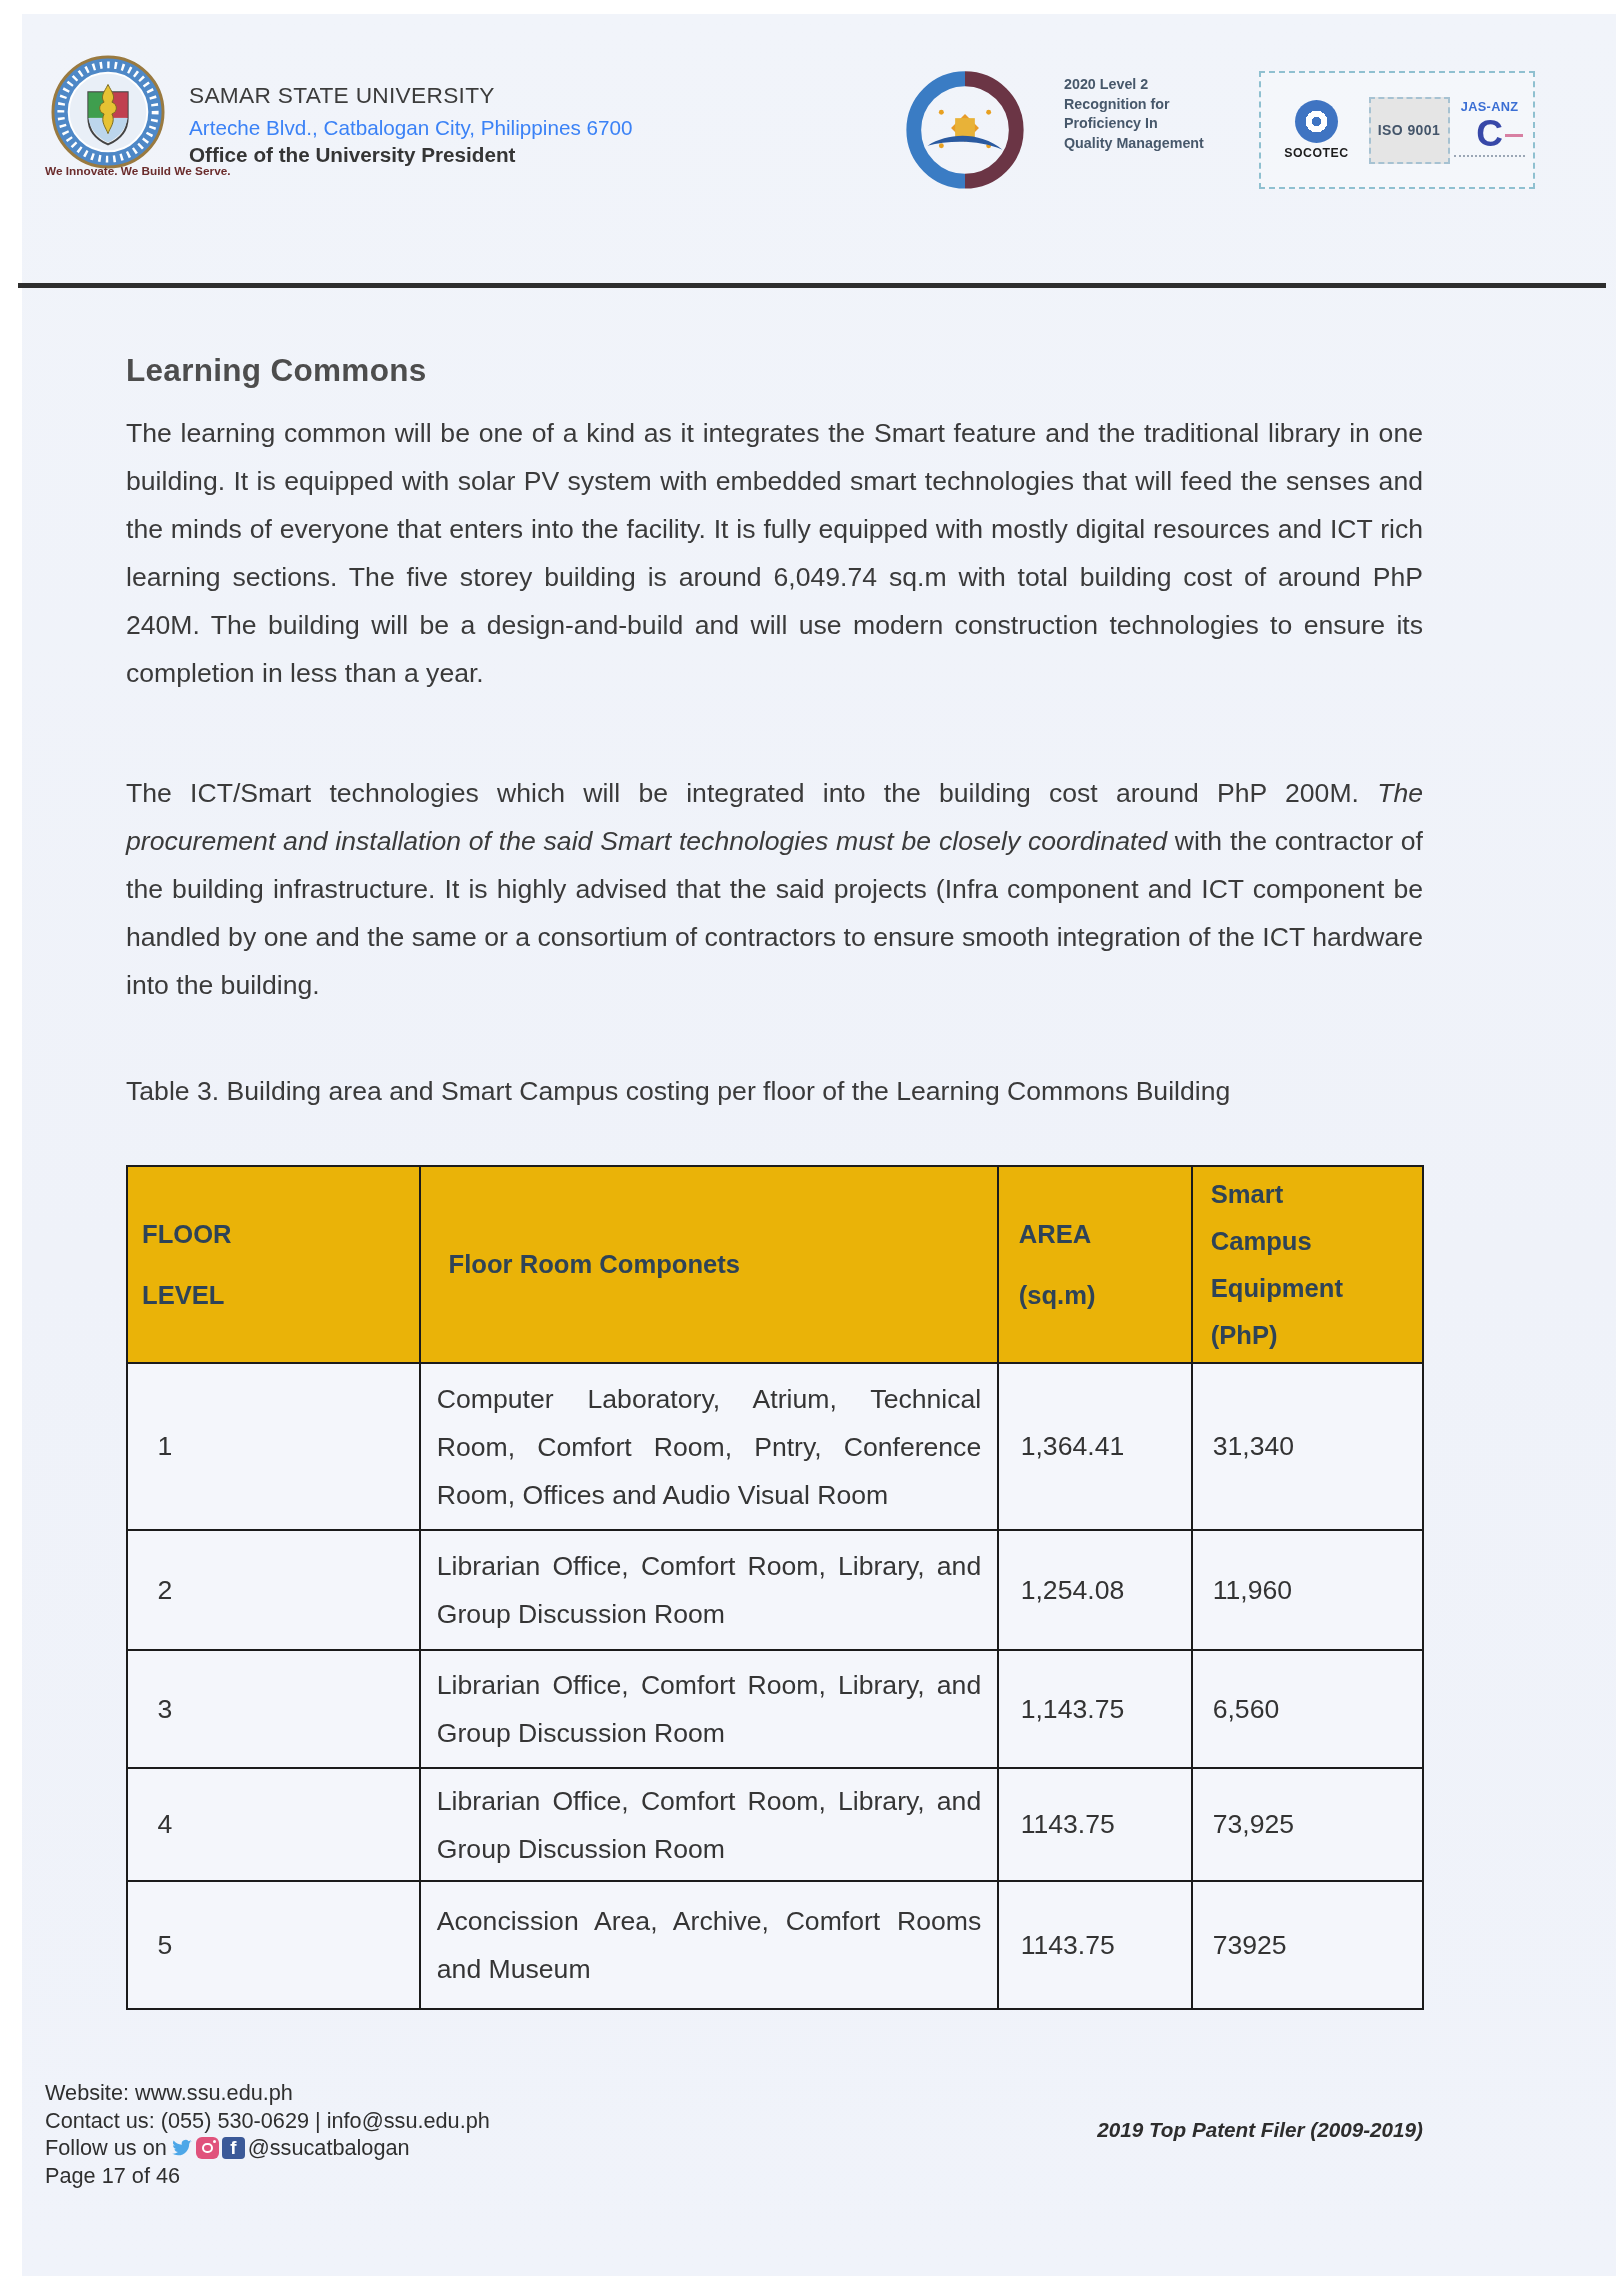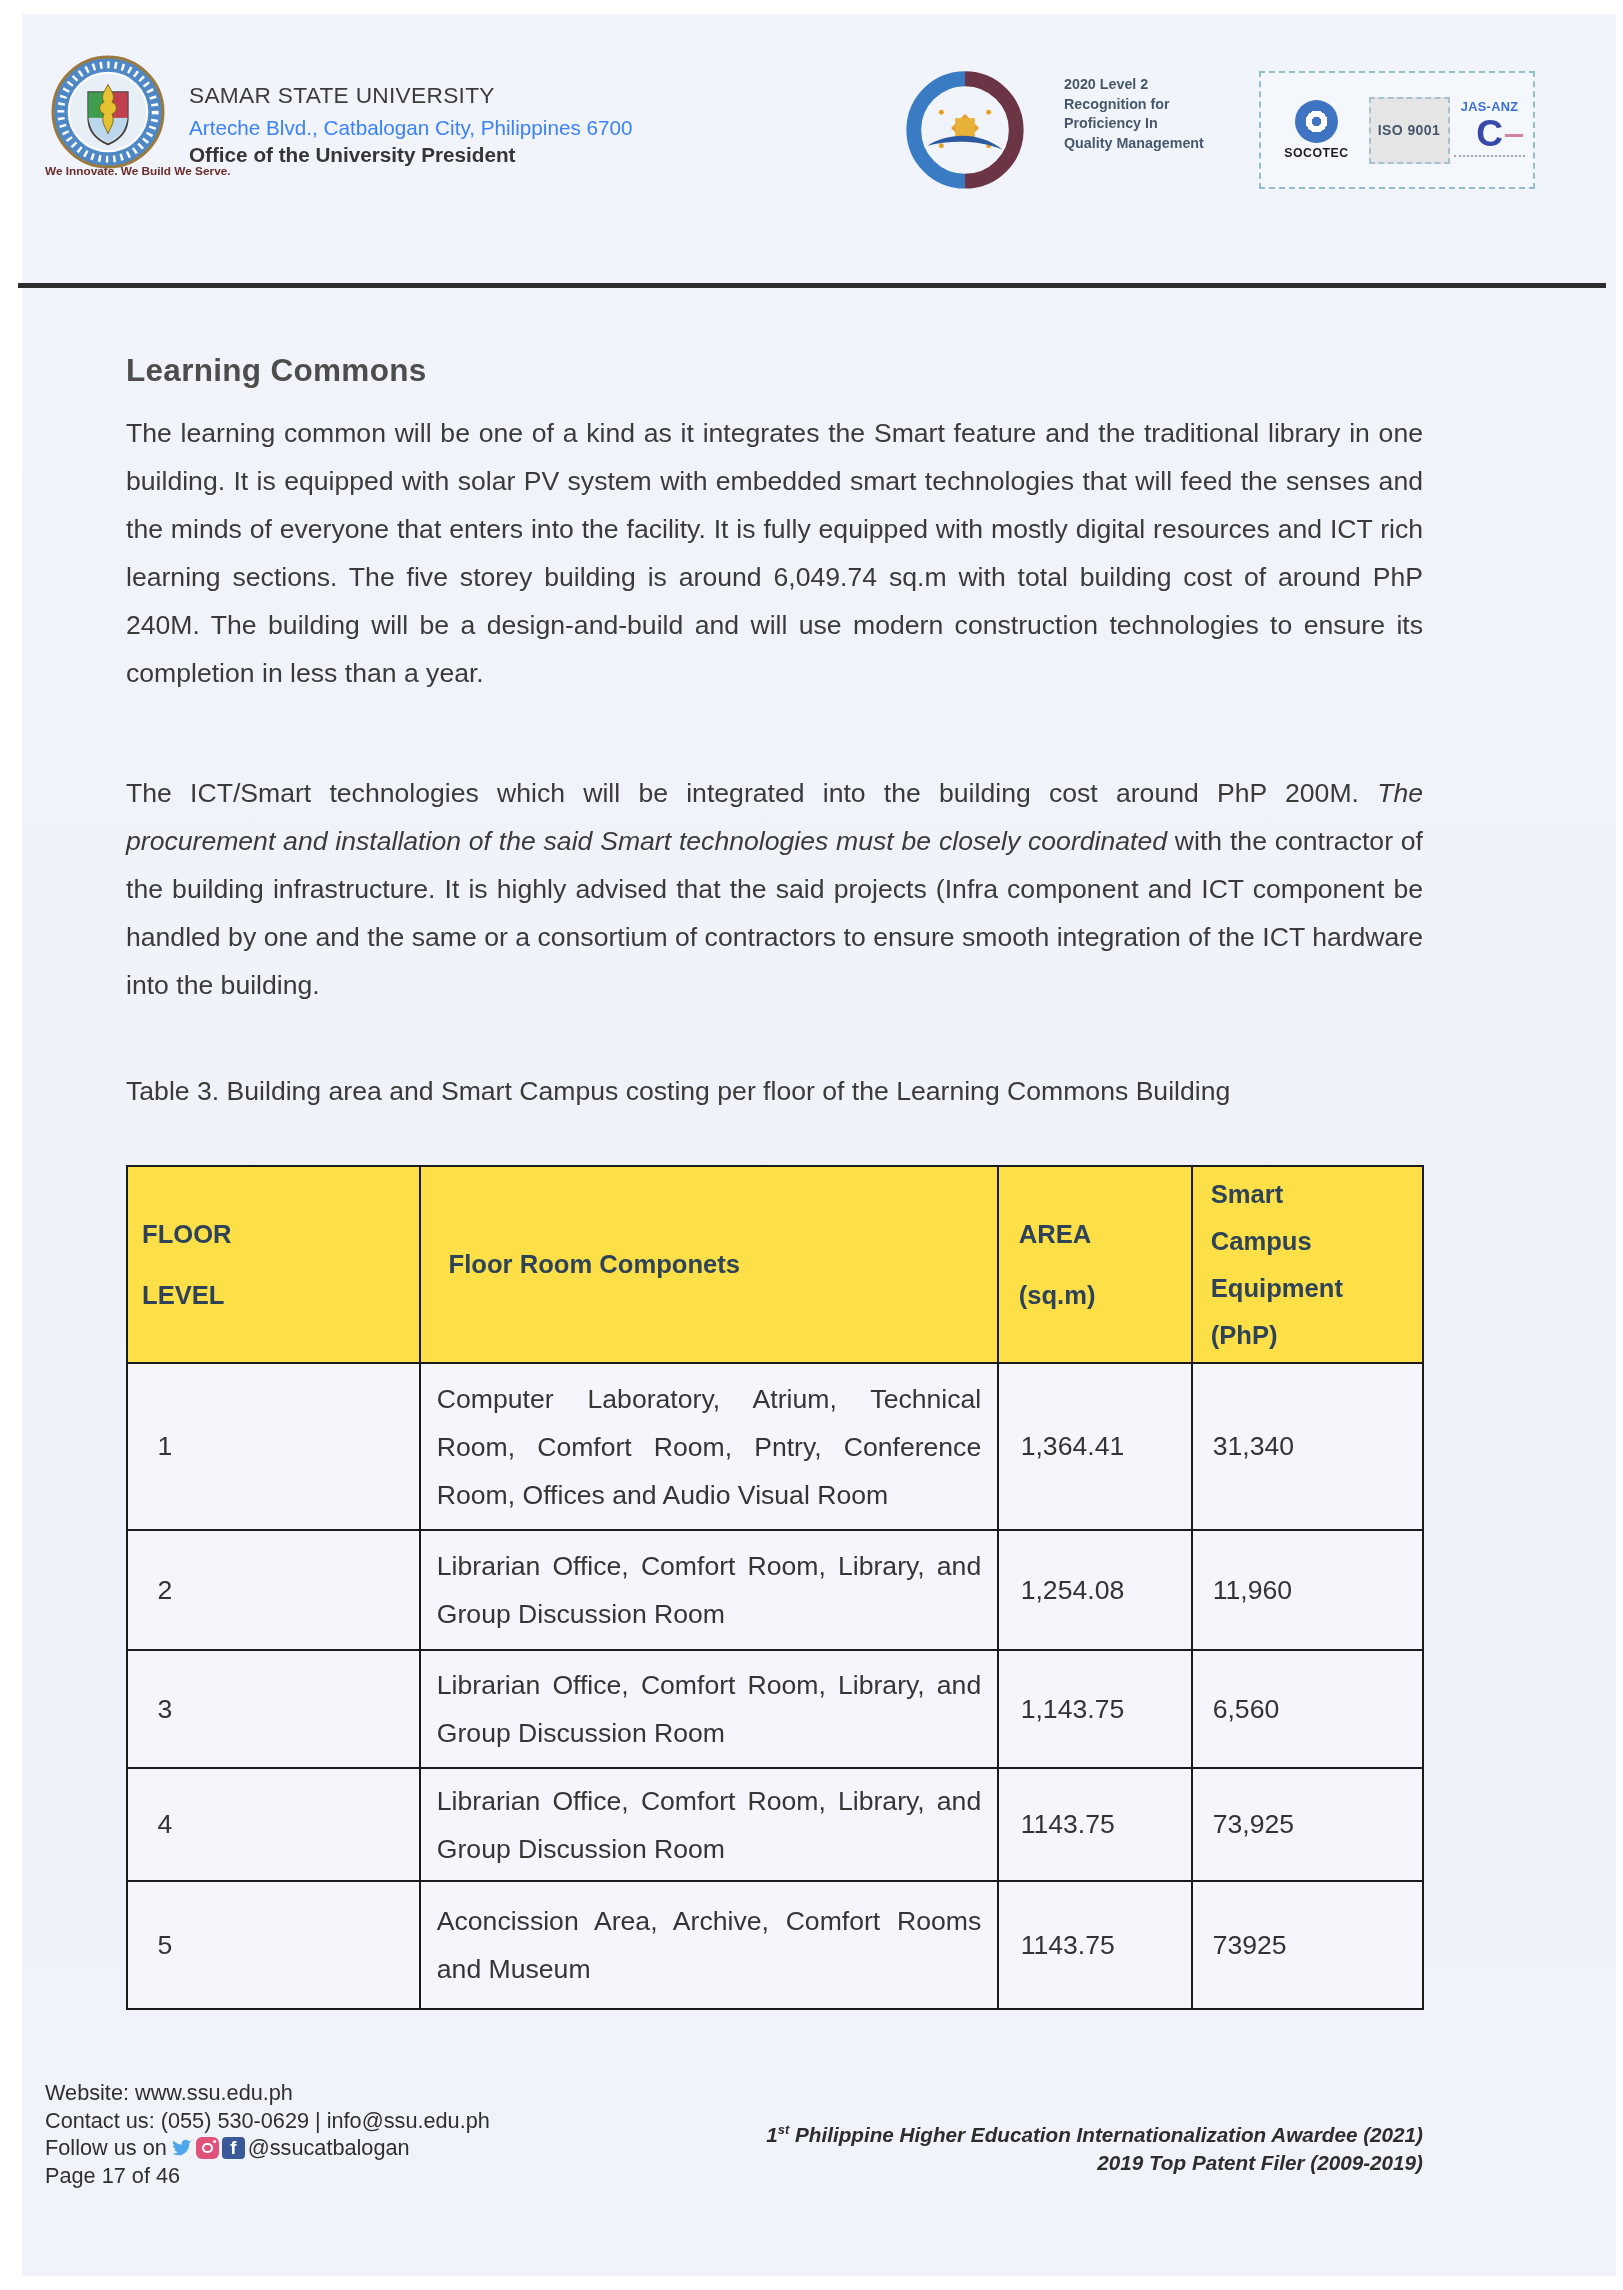--- a/index.html
+++ b/index.html
@@ -50,21 +50,21 @@
   .para{position:absolute;left:126px;width:1297px;font-size:26.6px;line-height:48px;text-align:justify;color:#3a3a3a;margin:0;}
   .para-1{top:409px;}
   .para-2{top:769px;}
   .italic{font-style:italic;}
   .table-caption{position:absolute;left:126px;top:1076px;font-size:26.6px;color:#3a3a3a;white-space:nowrap;}
   
   .tbl-wrap{position:absolute;left:126px;top:1165px;}
   table{border-collapse:collapse;table-layout:fixed;width:1296px;background:#f4f6fb;}
   th,td{border:2.5px solid #1b1b1b;box-sizing:border-box;}
   thead th{
-    background:#fde047;color:#2e4357;font-size:25.6px;font-weight:bold;
+    background:#eab308;color:#2e4357;font-size:25.6px;font-weight:bold;
     text-align:left;vertical-align:middle;white-space:pre-line;
   }
   thead tr{height:197px;}
   .th-floor{padding-left:14px;line-height:61px;}
   .th-comp{padding-left:27.6px;line-height:31.5px;}
   .th-area{padding-left:19.7px;line-height:61px;}
   .th-smart{padding-left:17.7px;line-height:47px;}
   td{font-size:26.6px;color:#333333;vertical-align:middle;}
   td.level{padding-left:29.6px;}
   td.components{text-align:justify;padding:5.9px 15.8px;line-height:48px;color:#353535;}
@@ -219,16 +219,15 @@
       <path fill="#4da7e8" d="M22 5.8c-.7.3-1.5.6-2.3.7.8-.5 1.4-1.3 1.7-2.2-.8.5-1.6.8-2.5 1a4 4 0 0 0-6.9 3.6A11.4 11.4 0 0 1 3.7 4.6a4 4 0 0 0 1.2 5.3c-.6 0-1.2-.2-1.8-.5 0 1.9 1.3 3.5 3.1 3.9-.6.2-1.2.2-1.8.1.5 1.6 2 2.7 3.7 2.8A8 8 0 0 1 2 17.9a11.3 11.3 0 0 0 6.1 1.8c7.4 0 11.4-6.1 11.4-11.4v-.5c.8-.6 1.5-1.3 2-2.1z"></path>
     </svg>
     <span class="ig"></span>
     <span class="fb">f</span>
     <span>@ssucatbalogan</span>
   </div>
   <div>Page 17 of 46</div>
 </div>
 
 <div class="footer-right">
-  <div><span>1</span><sup>st</sup><span> Philippine Higher Education Internationalization Awardee (2021)</span></div>
   <div>2019 Top Patent Filer (2009-2019)</div>
 </div>
 
 
 </body></html>

